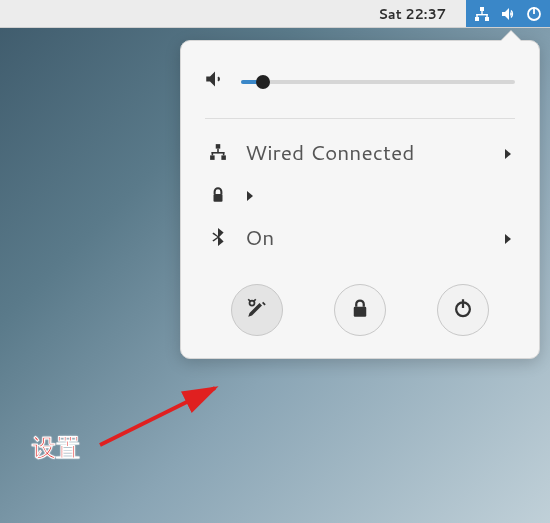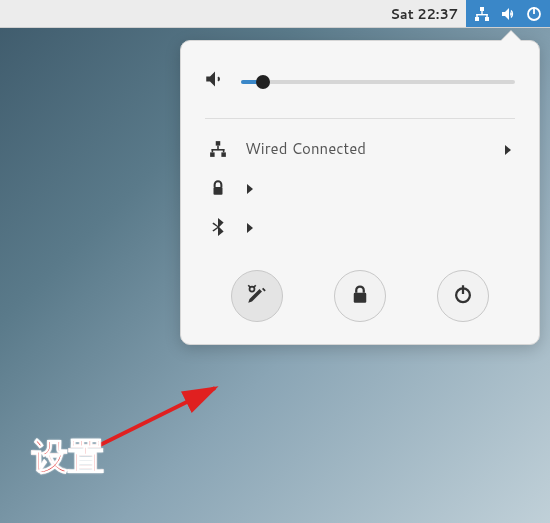--- a/index.html
+++ b/index.html
@@ -18,21 +18,21 @@
     height: 28px;
     background: #ececec;
     border-bottom: 1px solid #d0d0d0;
     display: flex;
     align-items: center;
     justify-content: flex-end;
     padding-right: 0;
     font-size: 13px;
     color: #2e2e2e;
   }
-  .clock { margin-right: 8px; font-weight: 600; }
+  .clock { margin-right: 20px; font-weight: 600; }
   .tray {
     display: flex;
     align-items: center;
     background: #3a87c8;
     height: 100%;
     padding: 0 8px;
     gap: 10px;
   }
   .tray svg { width: 16px; height: 16px; fill: #fff; display:block; }
 
@@ -103,21 +103,21 @@
   .menu-item {
     display: flex;
     align-items: center;
     gap: 16px;
     padding: 8px 2px;
     cursor: pointer;
     color: #2e2e2e;
   }
   .menu-item .micon { width: 22px; display:flex; justify-content:center; }
   .menu-item .micon svg { width:18px; height:18px; fill:#333; }
-  .menu-item .label { flex:1; font-size:15px; color:#555; }
+  .menu-item .label { flex:1; font-size:21px; color:#555; }
   .menu-item .chev svg { width:10px; height:10px; fill:#333; }
   .button-row {
     display: flex;
     justify-content: space-around;
     margin-top: 24px;
   }
   .circle-btn {
     width: 52px; height: 52px;
     border-radius: 50%;
     border: 1px solid #c8c8c8;
@@ -134,22 +134,22 @@
   .arrow {
     position: absolute;
     left: 90px;
     top: 380px;
     pointer-events: none;
   }
   .anno-label {
     position: absolute;
     left: 32px;
     top: 430px;
-    font-size: 36px;
-    font-weight: 700;
+    font-size: 24px;
+    font-weight: 400;
     color: #e02020;
     -webkit-text-stroke: 1px #fff;
     text-shadow: 0 0 2px #fff, 0 0 2px #fff;
     pointer-events: none;
   }
 </style>
 </head>
 <body>
 
 <div class="topbar">
@@ -229,20 +229,21 @@
           <path d="M2 0l6 5-6 5z"></path>
         </svg></span>
   </div>
 
   <div class="menu-item">
     <span class="micon">
       <svg viewBox="0 0 16 16">
           <path d="M8 0l5 4-4 4 4 4-5 4V9L4 12l-1-1 4.5-3L3 5l1-1 4 3V0z"></path>
         </svg>
     </span>
+    <span class="label">On</span>
     <span class="chev"><svg viewBox="0 0 10 10">
           <path d="M2 0l6 5-6 5z"></path>
         </svg></span>
   </div>
 
 
   <div class="button-row">
     <div class="circle-btn active">
       <span>
         <svg viewBox="0 0 16 16">

